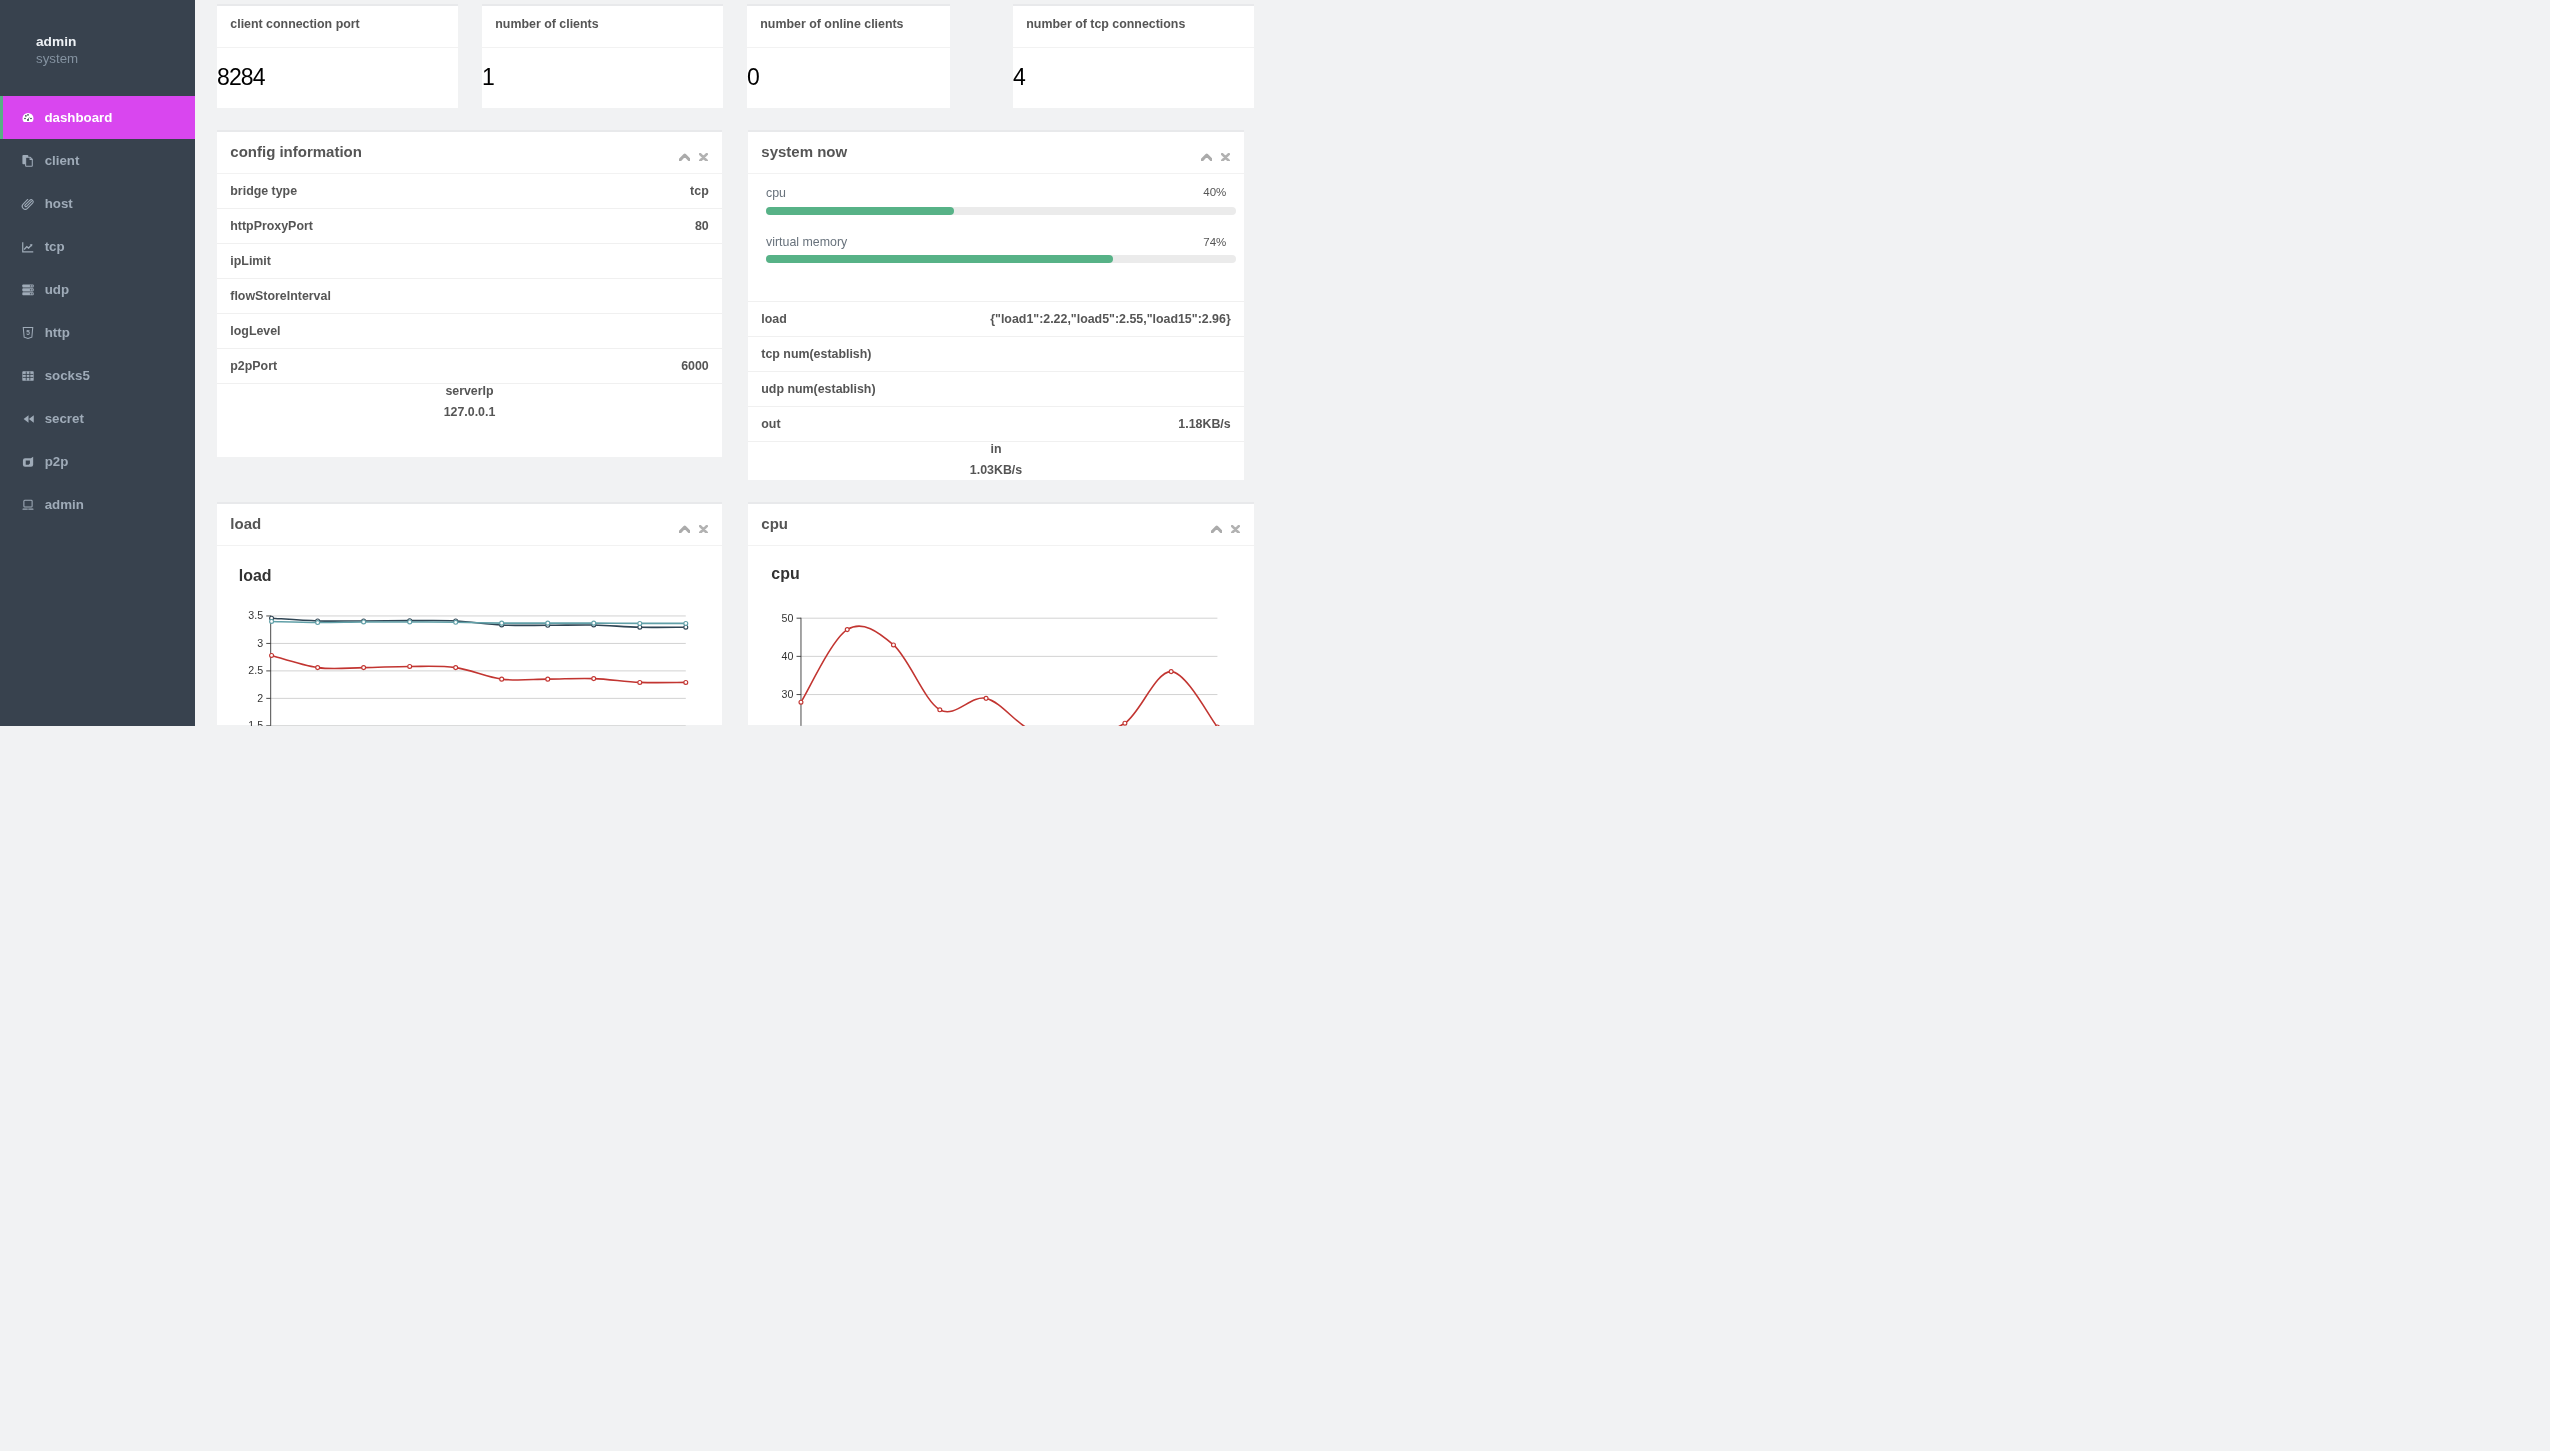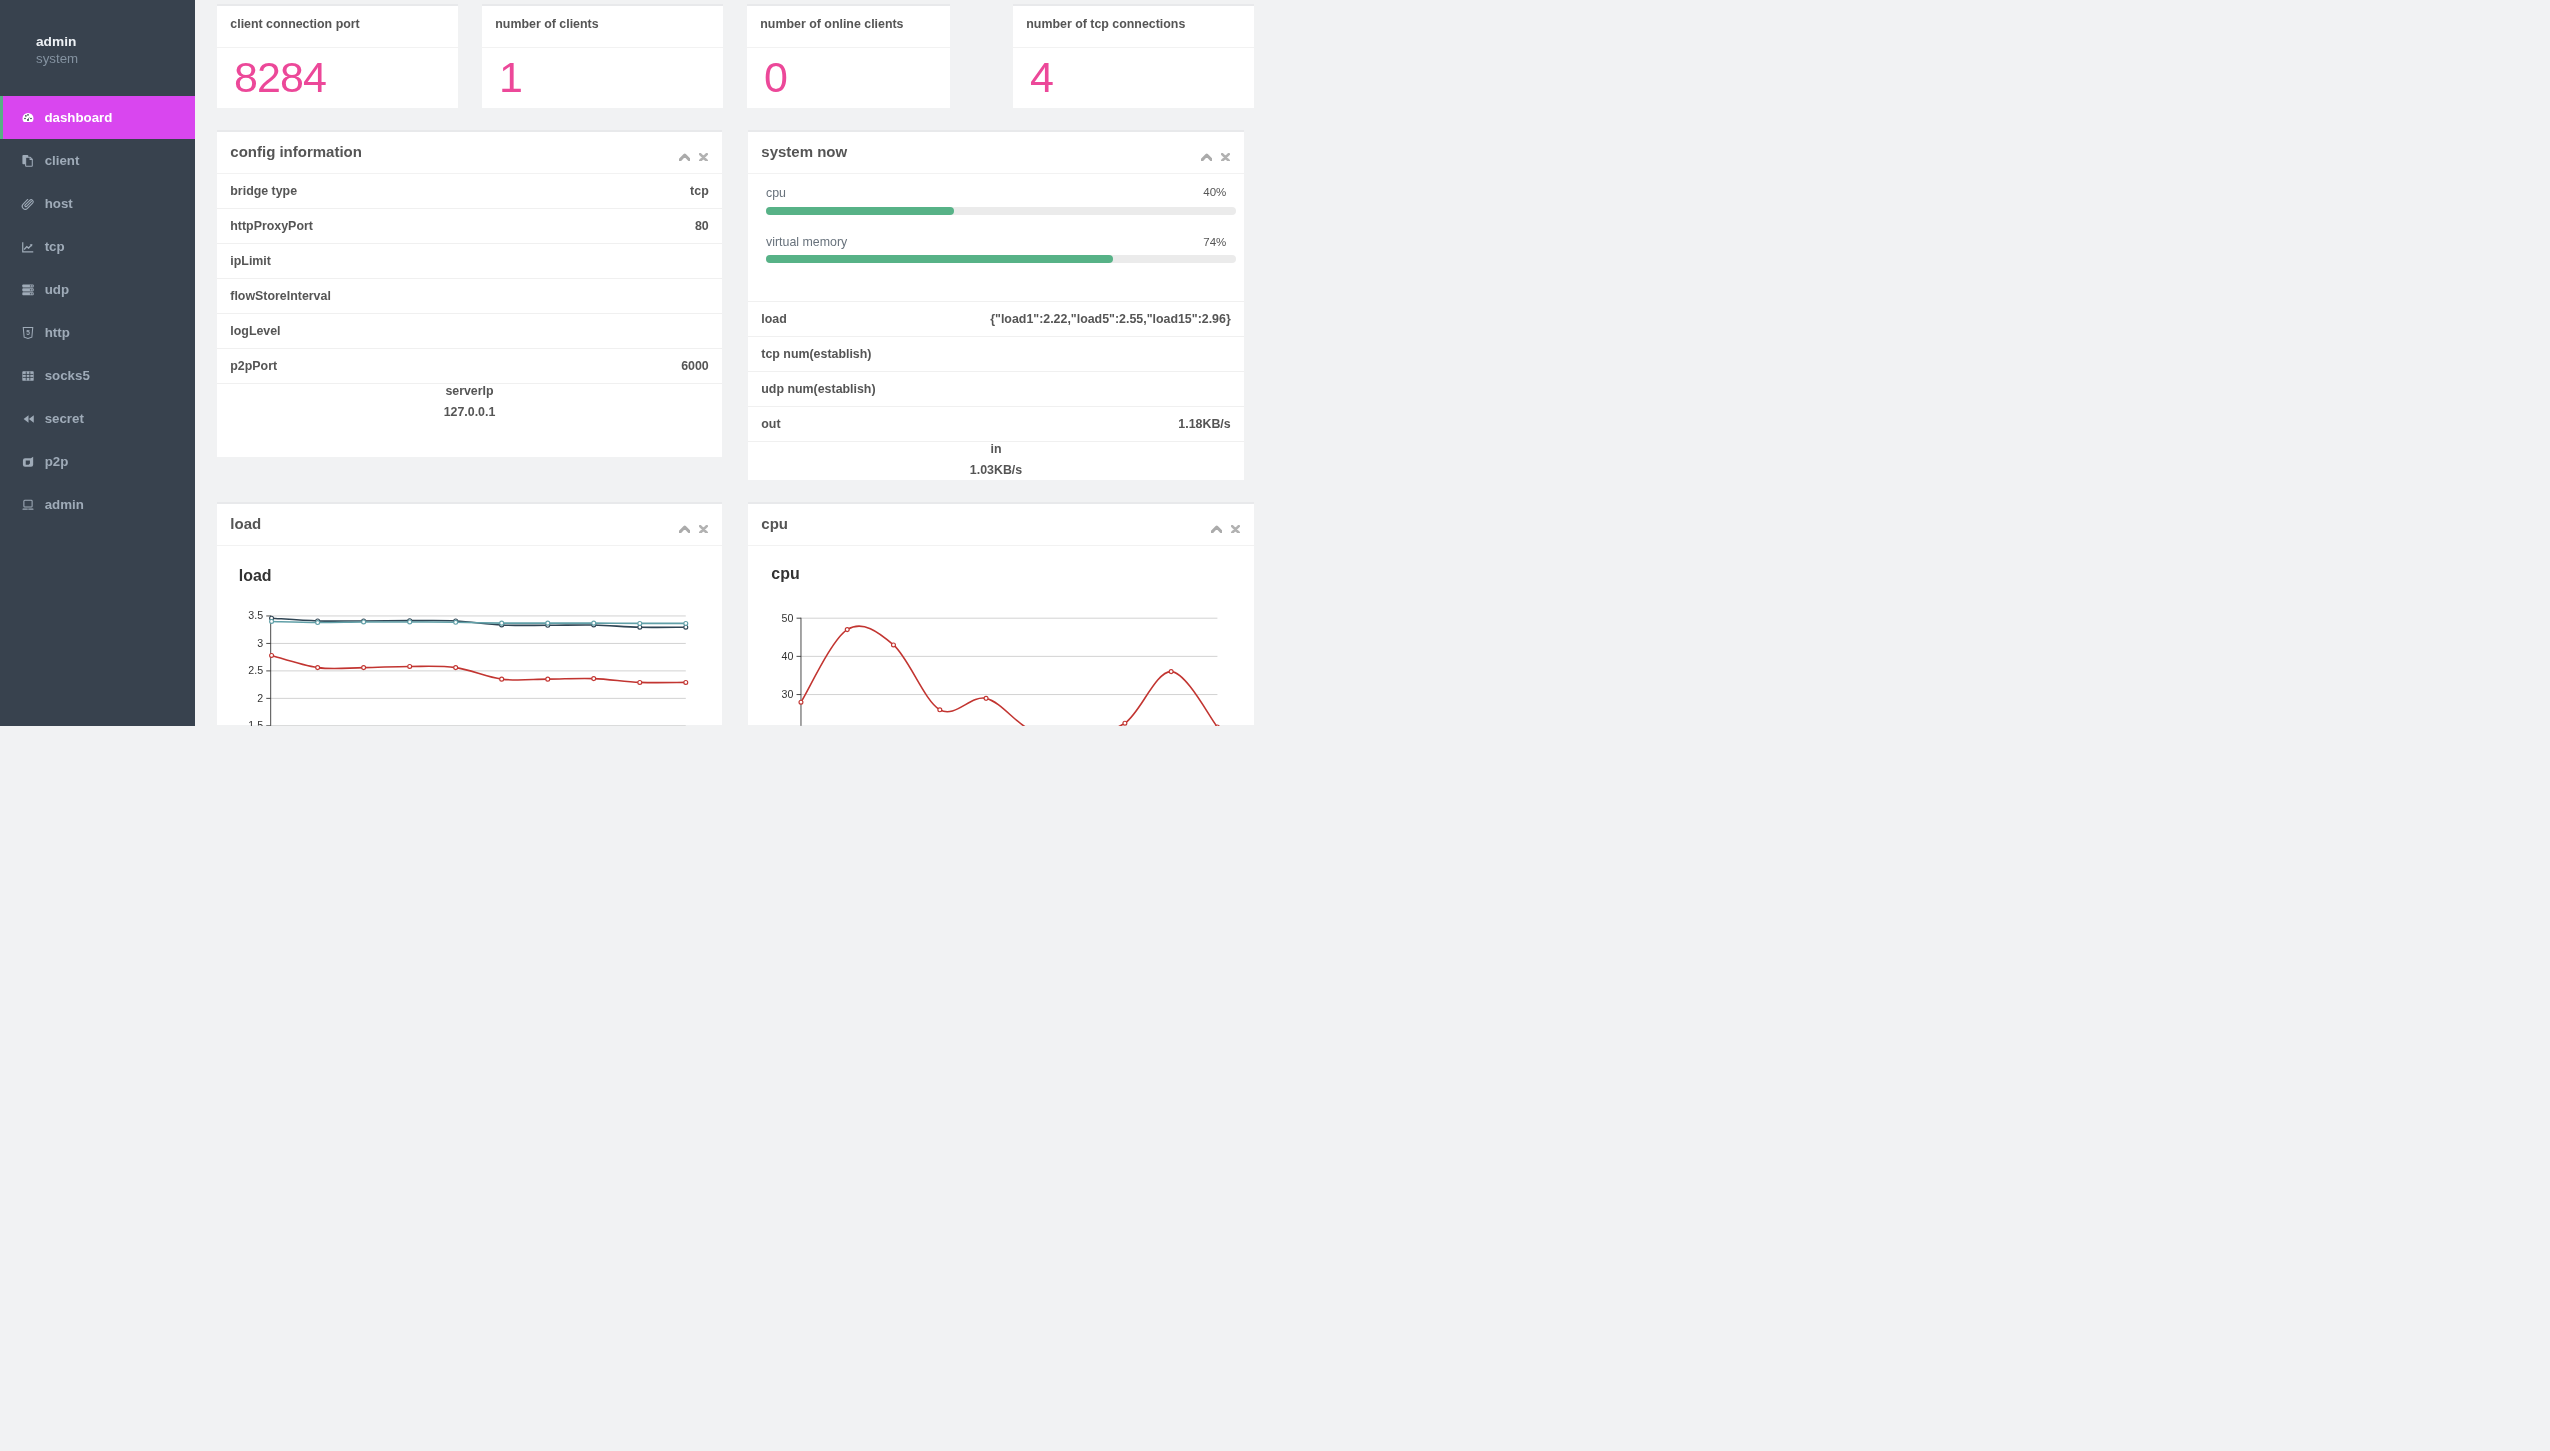--- a/index.html
+++ b/index.html
@@ -11,21 +11,21 @@
 .menu { position:absolute; left:0; top:96px; width:195px; }
 .item { height:43px; display:flex; align-items:center; color:#9fabb8; font-size:13.3px; font-weight:bold; }
 .item .ic { margin-left:21px; flex:0 0 14px; }
 .item span { margin-left:9.7px; }
 .item.active { background:#d946ef; color:#fff; border-left:3.5px solid #57b083; }
 .item.active .ic { margin-left:17.7px; }
 .card, .panel { position:absolute; background:#fff; border-top:2.7px solid #e8e9eb; }
 .chead { height:42px; line-height:36px; padding-left:13.3px; font-size:12.4px; font-weight:bold;
   color:#555; border-bottom:0.9px solid #f2f2f2; }
 .cbody { height:58px; display:flex; align-items:center; }
-.num { margin-left:17px; font-size:43px; color:#ec4899; letter-spacing:-0.9px; }
+.num { font-size:23px; color:#000000; letter-spacing:-0.9px; }
 .phead { height:42px; line-height:40px; padding-left:13.3px; font-size:15px; font-weight:bold;
   color:#555; border-bottom:0.9px solid #f2f2f2; position:relative; }
 .hic { position:absolute; top:20.4px; }
 .hic1 { right:32px; }
 .hic2 { top:20.6px; }
 .hic2 { right:13.7px; }
 .tbl .trow { border-bottom:0.9px solid #f0f0f0; display:flex; align-items:center; justify-content:space-between;
   padding:0 13.3px; font-size:12.4px; font-weight:bold; color:#555; }
 .trow:last-child { border-bottom:none;flex-direction:column; }
 .pbars { height:128px; border-bottom:0.9px solid #f0f0f0; padding:0 17.7px; position:relative; }

